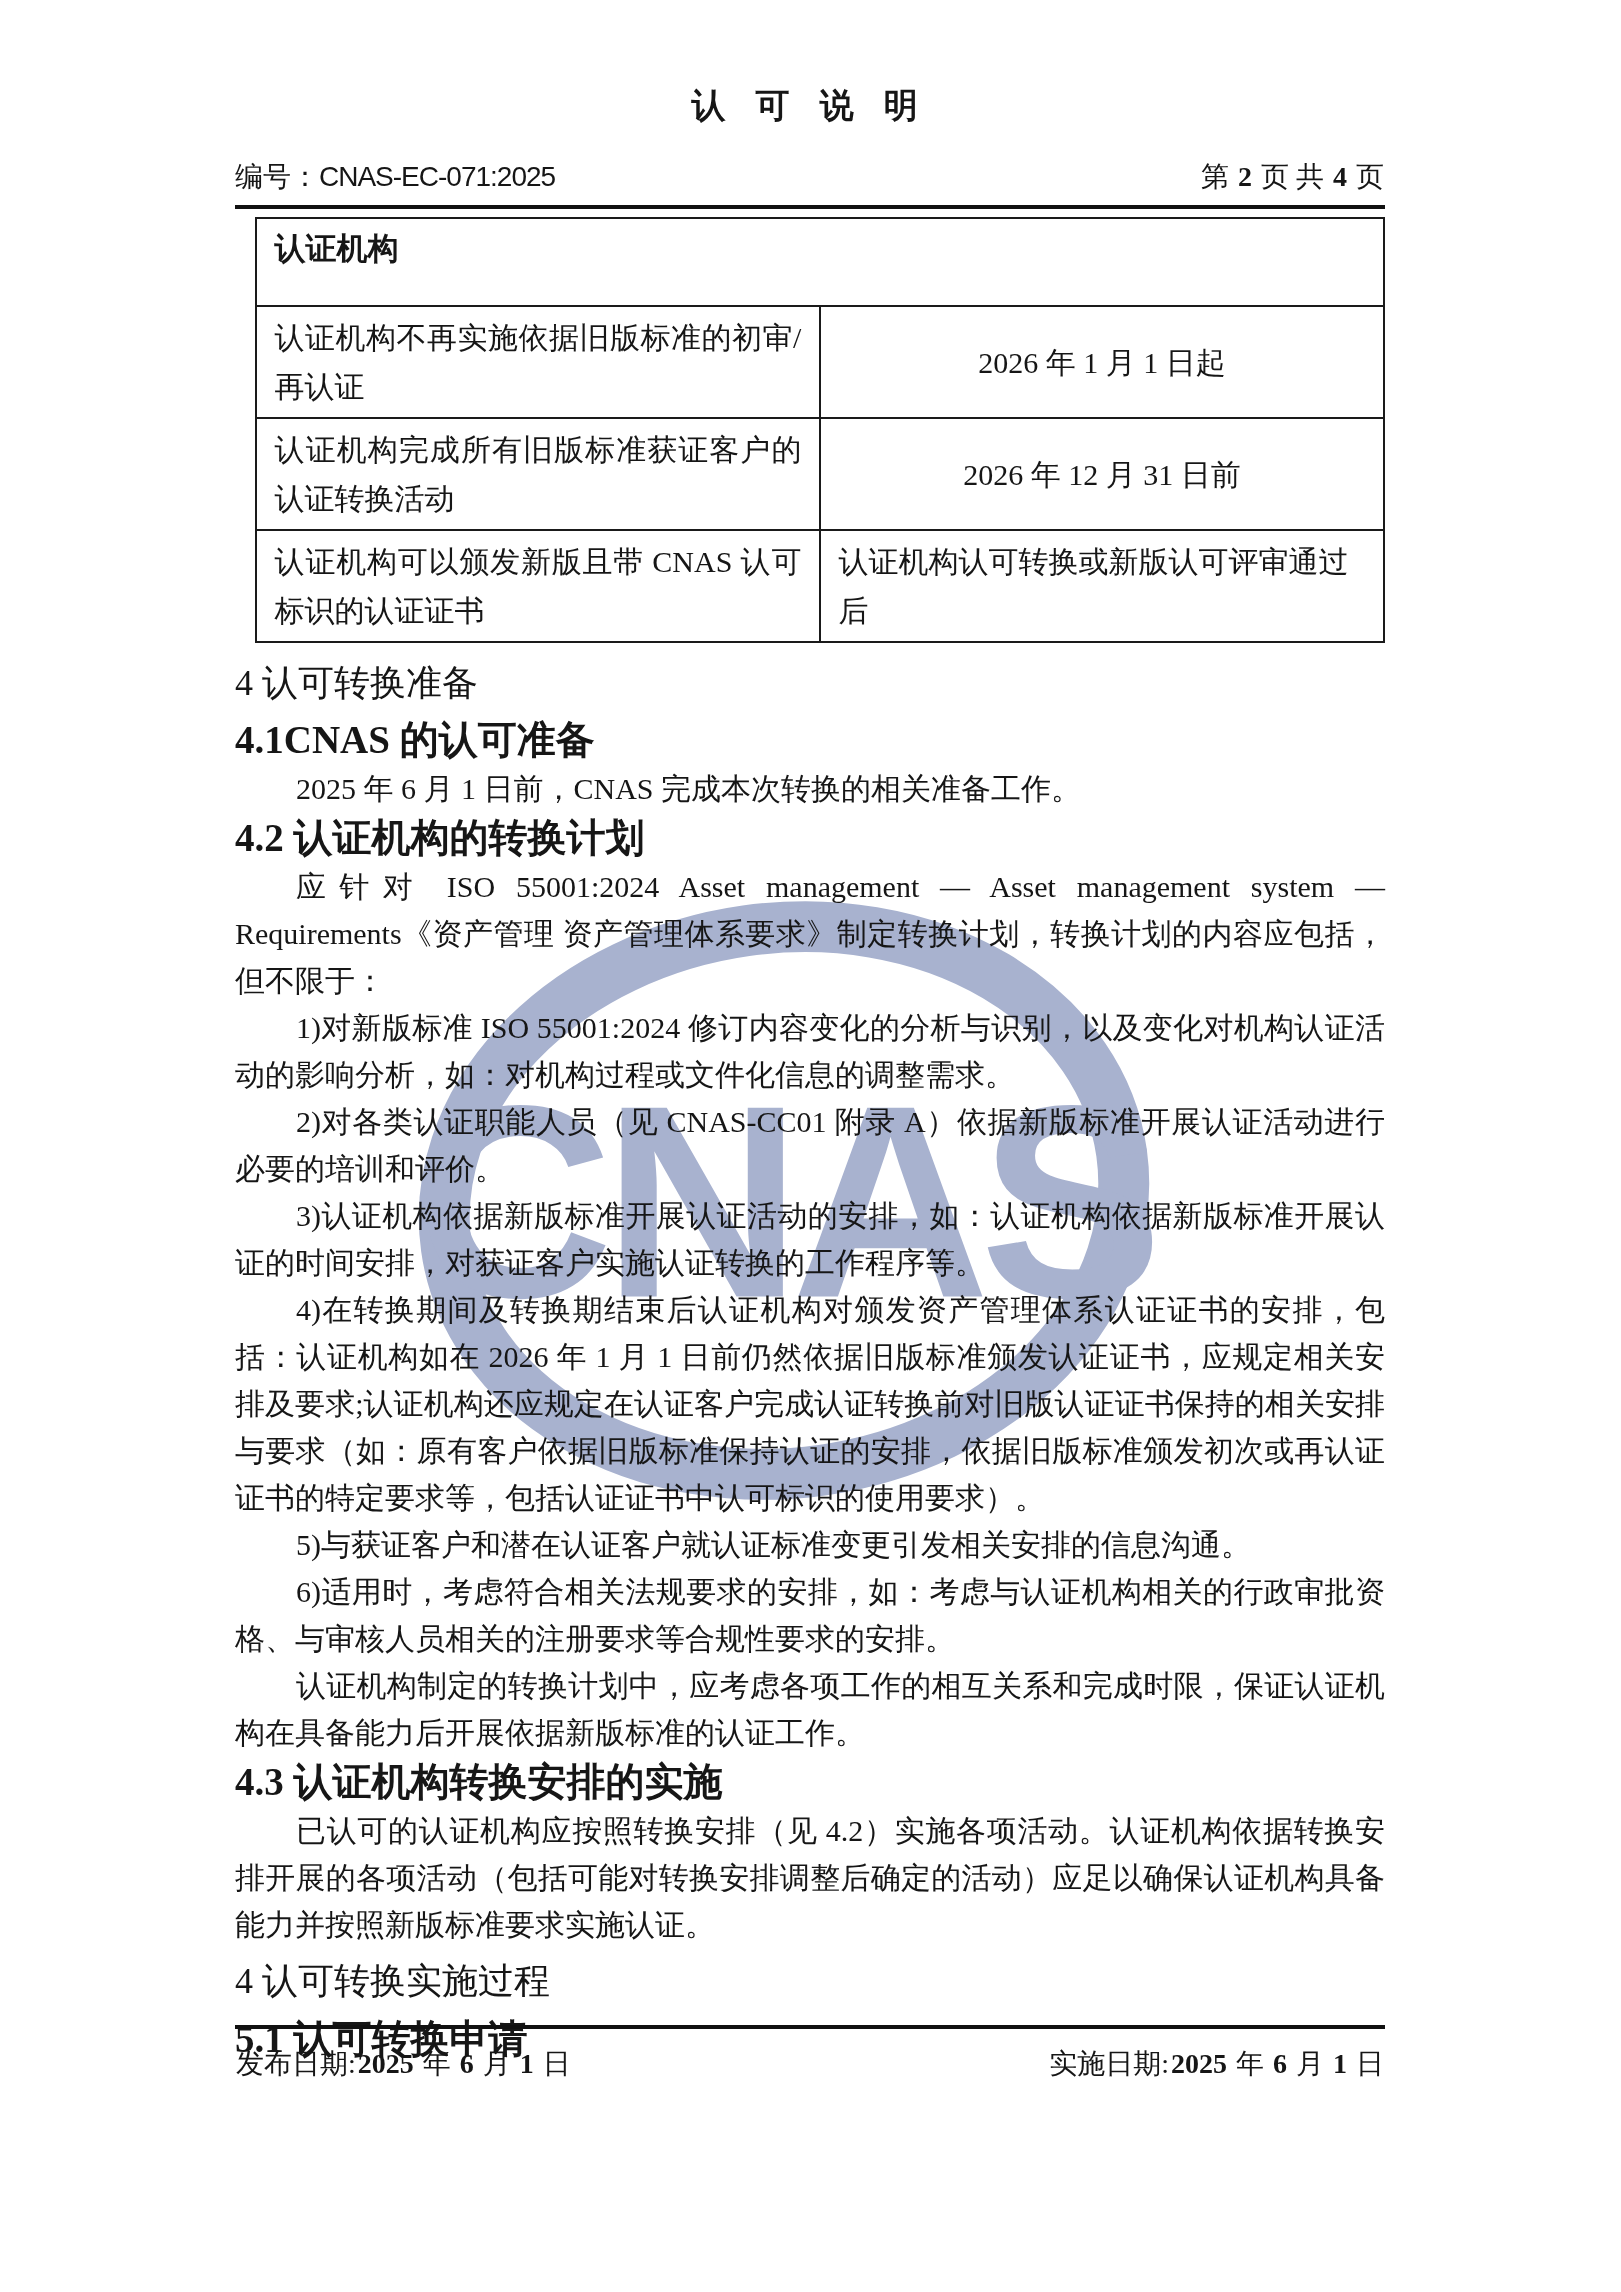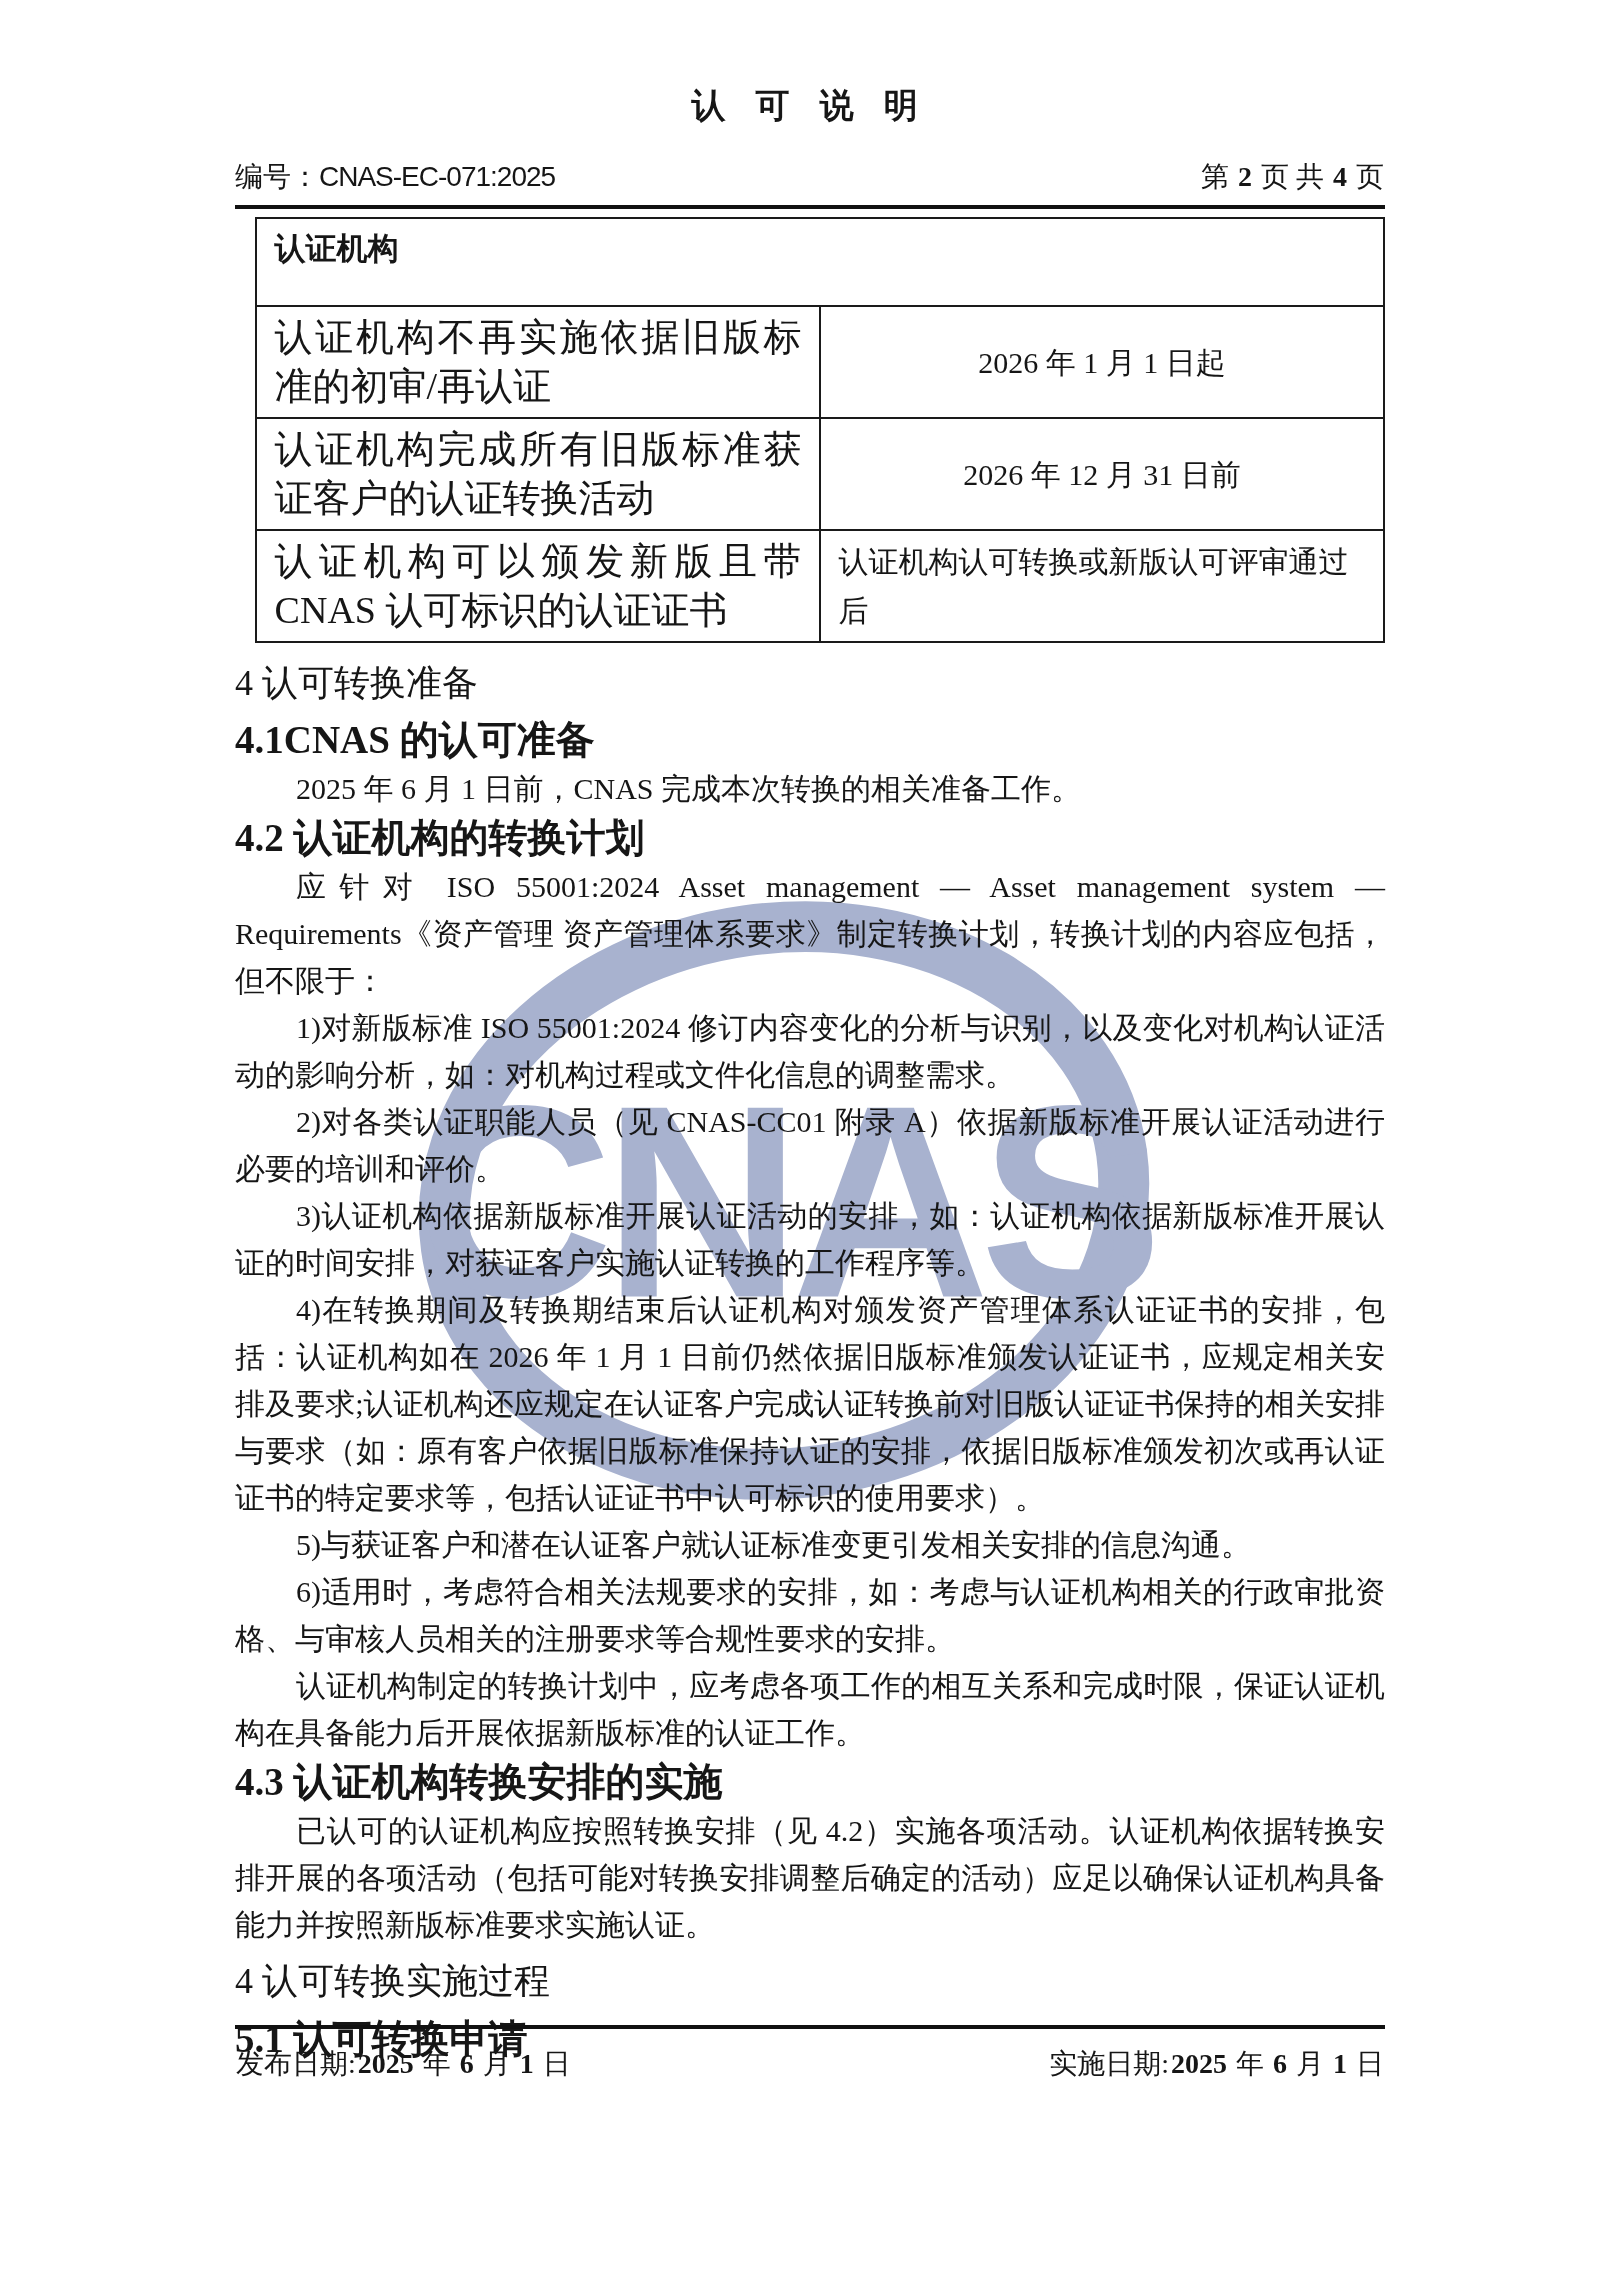--- a/index.html
+++ b/index.html
@@ -12,21 +12,21 @@
   .hdr{position:relative; z-index:2; margin:0 236px 0 235px; padding-top:63px; border-bottom:4.9px solid #111;}
   .title{text-align:center; font-size:34px; font-weight:bold; letter-spacing:10.8px;margin-top:20px;}
   .meta{display:flex; justify-content:space-between; align-items:flex-end; margin-top:29px; padding-bottom:8.8px; font-size:28px;}
   .docnum-val{font-family:"Liberation Sans","DejaVu Sans",sans-serif; letter-spacing:-1px;}
   .pageinfo span{padding:0 1px;}
   
   .tbl-wrap{position:relative; z-index:2; margin:7.8px 236px 0 235px;padding-left:20px;}
   table{width:100%; border-collapse:collapse; table-layout:fixed;}
   td{border:2.9px solid #1a1a1a; vertical-align:middle;}
   .th{font-size:31px; font-weight:bold; padding:9.8px 17.6px 35px; text-align:left;}
-  .cell-item{width:57%; padding:5.9px 17.6px; font-size:38px; line-height:49px; text-align:justify;}
+  .cell-item{width:57%; padding:5.9px 17.6px; font-size:30px; line-height:49px; text-align:justify;}
   .cell-date{text-align:center; font-size:30px; line-height:45px; padding:5.9px 17.6px;}
   .cell-date.left{text-align:left; line-height:49px; padding:5.9px 17.6px;}
   
   .content{position:relative; z-index:2; margin:11.8px 236px 0 235px;}
   .h1{font-size:36px; font-weight:normal; line-height:57px; margin:4.9px 0 2.9px;}
   .h2{font-size:39px; font-weight:bold; line-height:51px;}
   .p{font-size:30px; line-height:47px; text-align:justify; text-indent:61px; word-break:break-word;}
   
   .footer{position:absolute; z-index:2; left:235px; right:236px; top:2025px;
     border-top:4.9px solid #111; padding-top:15.7px; display:flex; justify-content:space-between; font-size:28px;}

